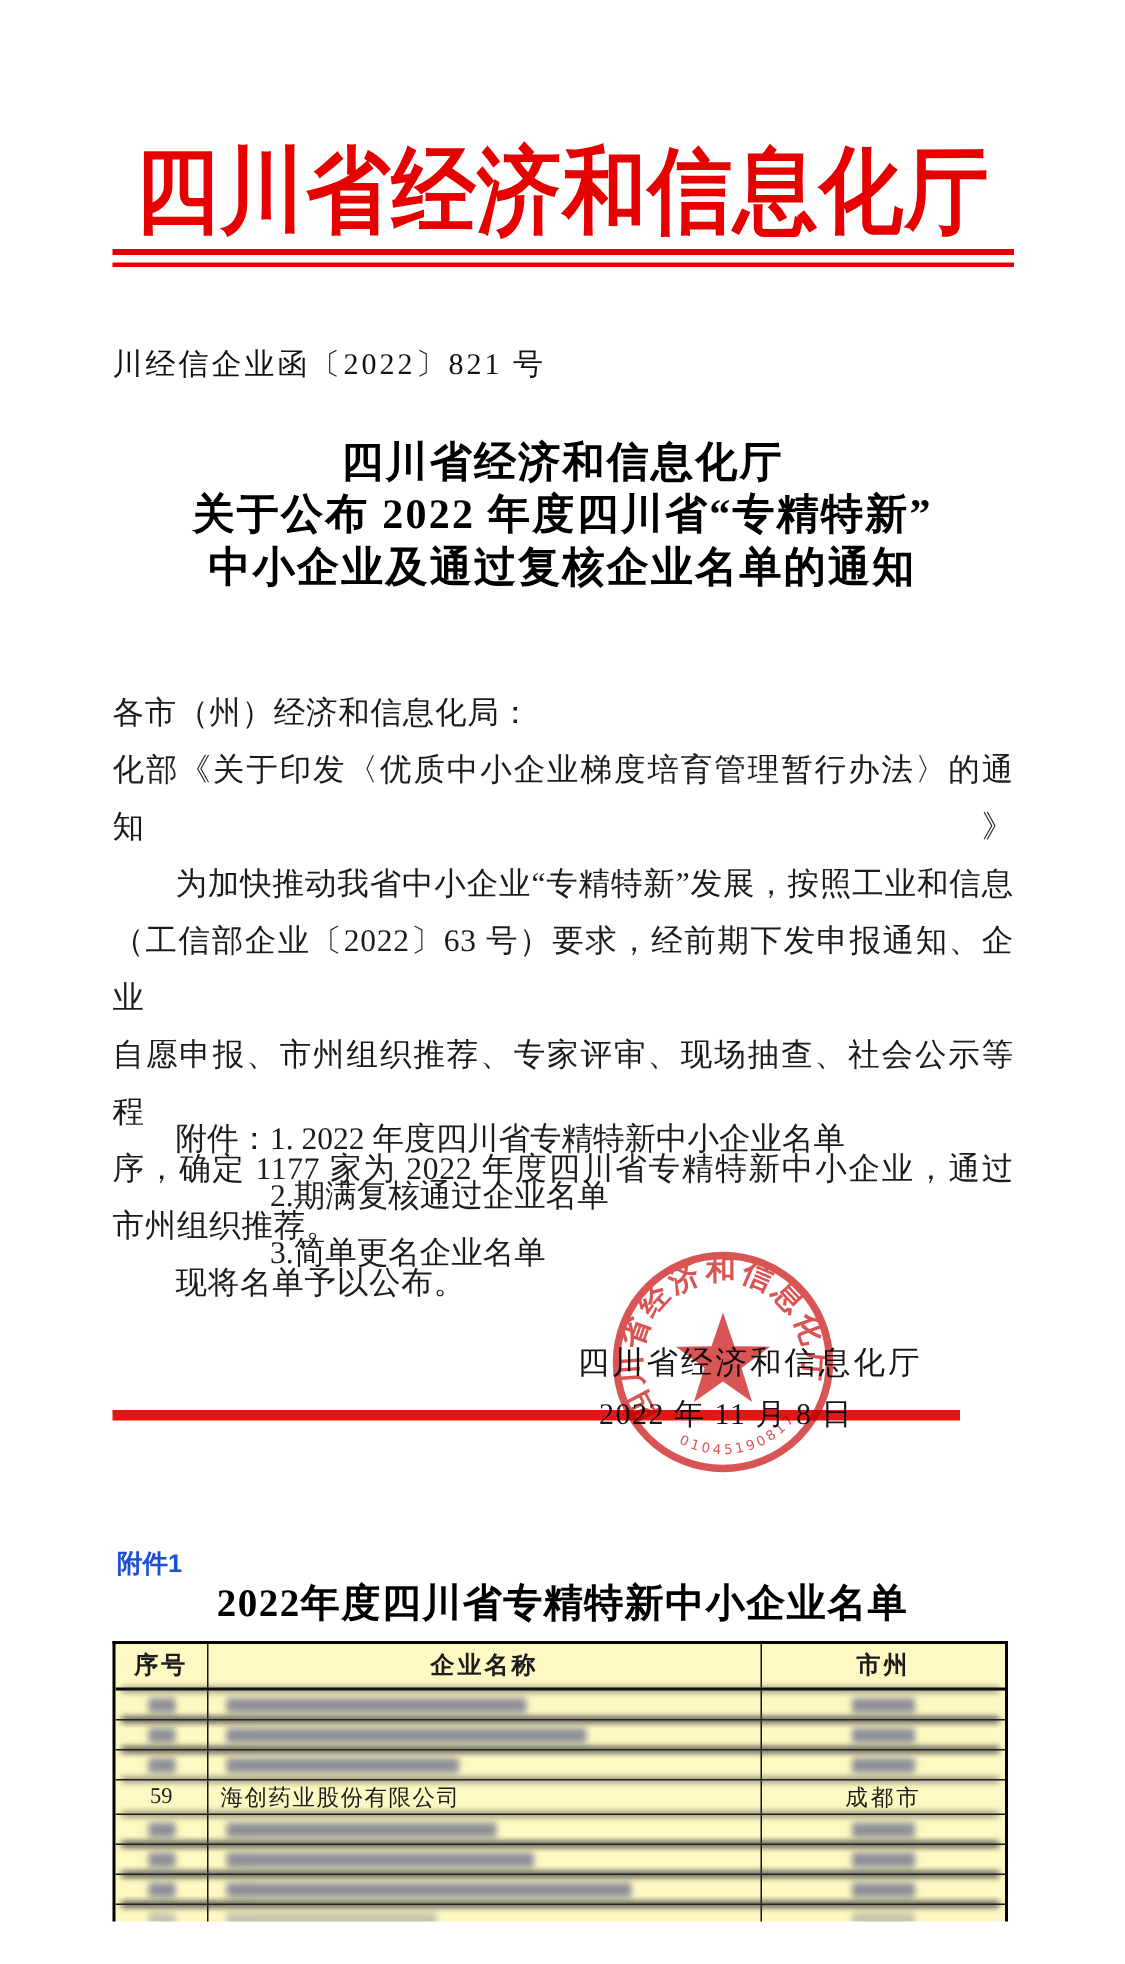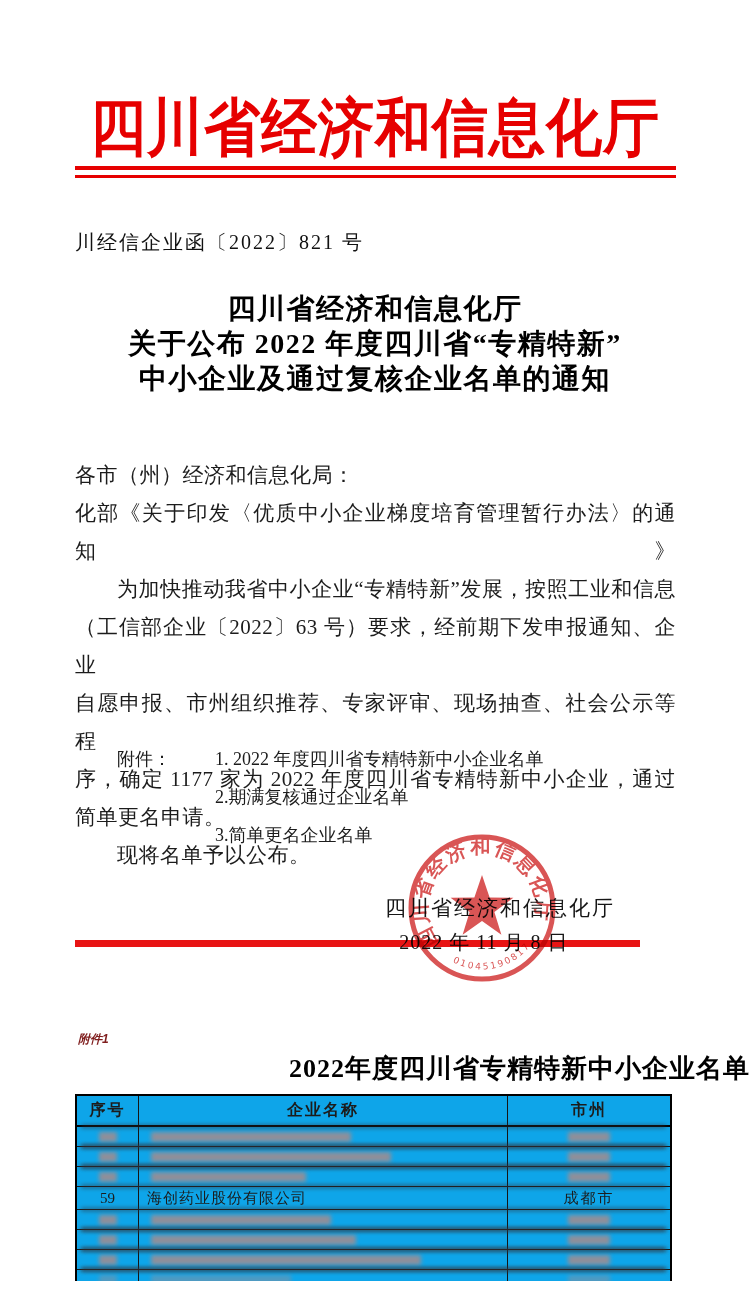--- a/index.html
+++ b/index.html
@@ -17,40 +17,40 @@
     font-size:20px;letter-spacing:2px;color:#111;}
 
   .doc-title{position:absolute;top:291px;left:0;width:750px;text-align:center;
     font-weight:bold;font-size:28px;line-height:35px;letter-spacing:1.5px;color:#000;}
 
   .body-block{position:absolute;top:408px;left:75px;width:601px;
     font-size:21px;line-height:38px;letter-spacing:.5px;margin-top:48px;}
   .j{text-align:justify;text-align-last:justify;}
   .indent{text-indent:42px;}
 
-  .att-block{position:absolute;top:740px;left:117px;font-size:18px;line-height:38px;display:flex;gap:44px;}
+  .att-block{position:absolute;top:740px;left:117px;font-size:21px;line-height:38px;display:flex;}
   .att-label{white-space:nowrap;}
 
   .sig-org{position:absolute;top:894px;left:385px;font-size:21px;letter-spacing:2px;color:#161616;z-index:3;}
   .sig-date{position:absolute;top:929px;left:398px;width:172px;text-align:center;
     font-size:20px;letter-spacing:1px;color:#161616;z-index:3;}
 
   .red-band{position:absolute;top:940px;left:75px;width:565px;height:7px;
     background:#e60000;z-index:4;mix-blend-mode:multiply;opacity:.92;}
 
   .seal{position:absolute;left:402px;top:826px;width:160px;height:160px;z-index:5;
     mix-blend-mode:multiply;opacity:.88;}
 
-  .annex-tag{position:absolute;top:1031px;left:78px;font-size:12px;font-weight:bold;color:#7f1d1d;
-    font-family:"Liberation Sans","DejaVu Sans",sans-serif;font-style:italic;}
-  .annex-title{position:absolute;top:1051px;left:0;width:750px;text-align:right;
+  .annex-tag{position:absolute;top:1031px;left:78px;font-size:17px;font-weight:bold;color:#1d4ed8;
+    font-family:"Liberation Sans","DejaVu Sans",sans-serif;}
+  .annex-title{position:absolute;top:1051px;left:0;width:750px;text-align:center;
     font-size:26px;font-weight:bold;letter-spacing:1px;color:#000;}
 
   .ptable{position:absolute;top:1094px;left:75px;width:597px;height:187px;
-    border:2.5px solid #000;border-bottom:none;box-sizing:border-box;overflow:hidden;background:#0ea5e9;}
+    border:2.5px solid #000;border-bottom:none;box-sizing:border-box;overflow:hidden;background:#fef9c3;}
   .trow{display:flex;width:100%;border-bottom:1px solid #151515;box-sizing:border-box;position:relative;}
   .thead{height:31px;font-weight:bold;border-bottom:2px solid #000;font-size:16px;letter-spacing:2px;}
   .tr{height:20px;font-size:15px;}
   .tr59{height:23px;}
   .cell{display:flex;align-items:center;justify-content:center;box-sizing:border-box;overflow:hidden;}
   .c1{width:62px;border-right:1px solid #151515;flex:none;}
   .c2{width:369px;border-right:1px solid #151515;flex:none;justify-content:flex-start;padding-left:8px;}
   .thead .c2{justify-content:center;padding-left:0;}
   .c3{flex:1;letter-spacing:2px;}
 
@@ -81,21 +81,21 @@
   <div>中小企业及通过复核企业名单的通知</div>
 </div>
 
 <div class="body-block">
   <div>各市（州）经济和信息化局：</div>
   <div class="j">化部《关于印发〈优质中小企业梯度培育管理暂行办法〉的通知》</div>
   <div class="j indent">为加快推动我省中小企业“专精特新”发展，按照工业和信息</div>
   <div class="j">（工信部企业〔2022〕63 号）要求，经前期下发申报通知、企业</div>
   <div class="j">自愿申报、市州组织推荐、专家评审、现场抽查、社会公示等程</div>
   <div class="j">序，确定 1177 家为 2022 年度四川省专精特新中小企业，通过</div>
-  <div>简单更名申请。</div>
+  <div>市州组织推荐。</div>
   <div class="indent">现将名单予以公布。</div>
 </div>
 
 <div class="att-block">
   <div class="att-label">附件：</div>
   <div class="att-items">
     <div>1. 2022 年度四川省专精特新中小企业名单</div>
     <div>2.期满复核通过企业名单</div>
     <div>3.简单更名企业名单</div>
   </div>

